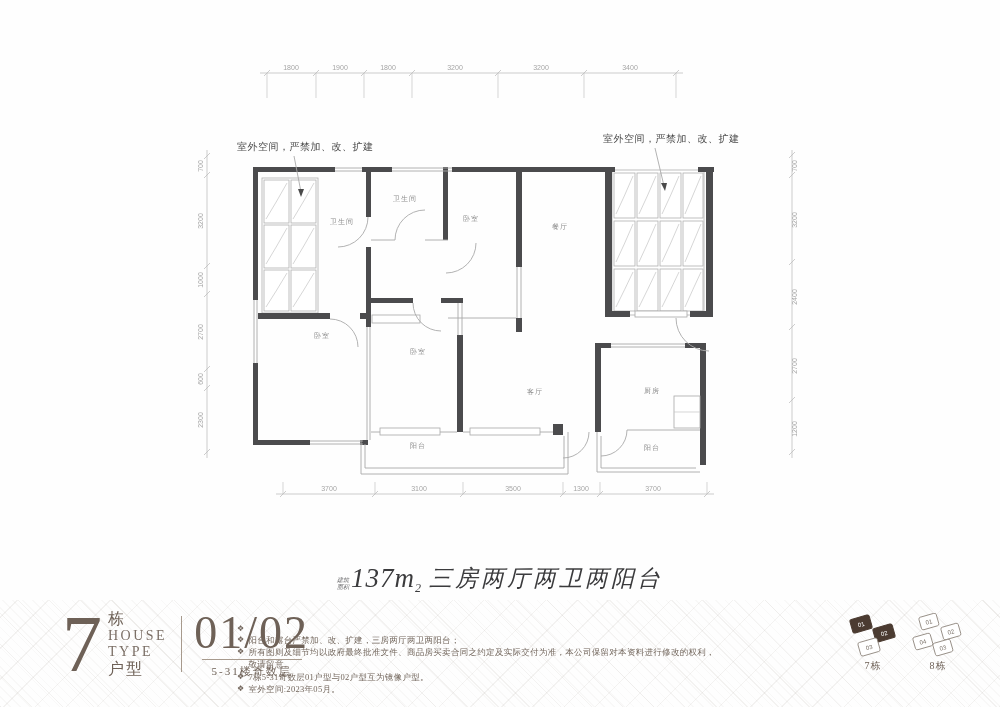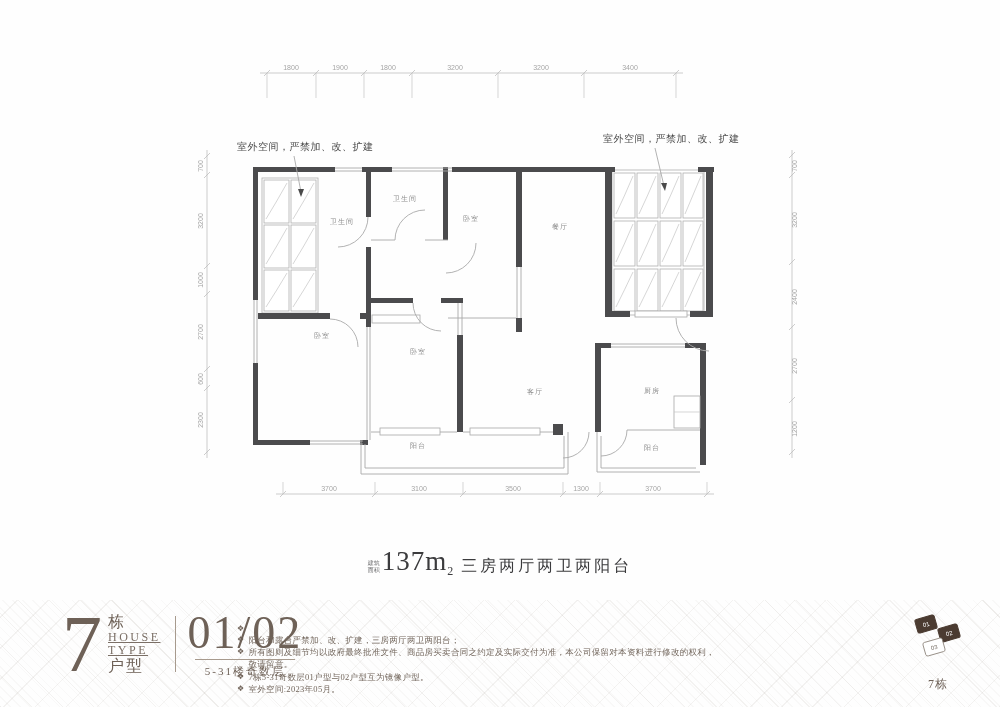--- a/index.html
+++ b/index.html
@@ -13,51 +13,51 @@
   .thin { stroke:#a9a9a9; stroke-width:0.9; fill:none; }
   .lite { stroke:#c4c4c4; stroke-width:0.7; fill:none; }
   .dim  { stroke:#b8b8b8; stroke-width:0.7; fill:none; }
   .dimtxt { font-size:7px; fill:#a5a5a5; font-family:"Liberation Sans", sans-serif; }
   .roomtxt { font-size:7px; fill:#8e8e8e; letter-spacing:1px; }
   .annot { font-size:10px; fill:#4a4a4a; letter-spacing:0.5px; }
   .sill { fill:#ffffff; stroke:#a9a9a9; stroke-width:0.8; }
   .cell { fill:#ffffff; stroke:#b0b0b0; stroke-width:0.8; }
 
   
-  .title-row { position:absolute; top:546px; left:0; width:1000px; display:flex; justify-content:center; align-items:flex-end; color:#3b3b3d; }
+  .title-row { position:absolute; top:563px; left:0; width:1000px; display:flex; justify-content:center; align-items:flex-end; color:#3b3b3d;font-style:italic; }
   .area-mini { display:flex; flex-direction:column; font-size:6px; line-height:1.05; color:#6a6a6c; margin-right:2px; margin-bottom:4px; }
   .area-val { font-size:27px; letter-spacing:1px; }
   .area-sup { font-size:12px; vertical-align:super; line-height:1; }
-  .title-desc { font-size:16px; letter-spacing:3px; margin-left:8px; }
+  .title-desc { font-size:23px; letter-spacing:3px; margin-left:8px; }
 
   
   .footer { position:absolute; left:0; top:600px; width:1000px; height:107px;
     background-image:
       repeating-linear-gradient(45deg, rgba(150,140,128,0.10) 0 1px, transparent 1px 22px),
       repeating-linear-gradient(-45deg, rgba(150,140,128,0.10) 0 1px, transparent 1px 22px),
       repeating-linear-gradient(45deg, rgba(150,140,128,0.05) 0 1px, transparent 1px 7px);
   }
   .brand { position:absolute; left:62px; top:6px; display:flex; align-items:center; color:#6e6157; }
   .big-seven { font-size:80px; line-height:0.95; }
   .blockcol { display:flex; flex-direction:column; margin-left:6px; line-height:1.12; }
   .blockcol .cn { font-size:16px; letter-spacing:2px; }
-  .blockcol .en { font-size:12px; letter-spacing:2.5px; color:#7b6f66;text-decoration:underline; }
+  .blockcol .en { font-size:14px; letter-spacing:2.5px; color:#7b6f66; }
   .divider-v { width:1px; height:56px; background:#a79a8d; margin:0 12px 0 14px; }
   .unitcol { display:flex; flex-direction:column; align-items:center; }
   .units-big { font-size:46px; letter-spacing:2px; line-height:1.0; }
   .units-rule { width:100px; height:1px; background:#a79a8d; margin:3px 0 4px 0; }
   .floors { font-size:11px; letter-spacing:2px; }
 
   .notes { position:absolute; left:237px; top:23px; width:480px; color:#73675d; }
   .note-line { display:flex; align-items:flex-start; font-size:8.5px; line-height:1.42; letter-spacing:0.3px; }
   .note-bullet { font-size:8px; margin-right:4px; color:#6e6157; }
 
   .keyplans { position:absolute; right:36px; top:13px; display:flex; gap:13px; }
   .keyplan { display:flex; flex-direction:column; align-items:center; }
-  .kp-name { font-size:12px; color:#6e6157; letter-spacing:1px; margin-top:17px; }
+  .kp-name { font-size:10px; color:#6e6157; letter-spacing:1px; margin-top:0; }
   .kp-dark { fill:#4b3b31; stroke:#4b3b31; }
   .kp-lite { fill:#ffffff; stroke:#8a8178; stroke-width:0.8; }
   .kp-t-dark { fill:#ffffff; font-size:6px; font-family:"Liberation Sans", sans-serif; }
   .kp-t-lite { fill:#7a7168; font-size:6px; font-family:"Liberation Sans", sans-serif; }
 </style>
 </head>
 <body>
 
 <div class="sheet">
 
@@ -396,18 +396,39 @@
             <text class="kp-t-dark" x="37" y="22.5" text-anchor="middle">02</text>
             </g>
           <g transform="rotate(-16 22 34)">
               <rect class="kp-lite" x="12" y="27" width="20" height="14" rx="2"></rect>
             <text class="kp-t-lite" x="22" y="36.5" text-anchor="middle">03</text>
             </g>
         </svg>
         <span class="kp-name">7栋</span>
       </div>
 
+      <div class="keyplan">
+        <svg width="52" height="46" viewBox="0 0 52 46">
+          <g transform="rotate(-16 17 9)">
+              <rect class="kp-lite" x="8" y="2" width="18" height="13" rx="2"></rect>
+            <text class="kp-t-lite" x="17" y="11" text-anchor="middle">01</text>
+            </g>
+          <g transform="rotate(-16 39 19)">
+              <rect class="kp-lite" x="30" y="12" width="18" height="13" rx="2"></rect>
+            <text class="kp-t-lite" x="39" y="21" text-anchor="middle">02</text>
+            </g>
+          <g transform="rotate(-16 11 29)">
+              <rect class="kp-lite" x="2" y="22" width="18" height="13" rx="2"></rect>
+            <text class="kp-t-lite" x="11" y="31" text-anchor="middle">04</text>
+            </g>
+          <g transform="rotate(-16 31 35)">
+              <rect class="kp-lite" x="22" y="28" width="18" height="13" rx="2"></rect>
+            <text class="kp-t-lite" x="31" y="37" text-anchor="middle">03</text>
+            </g>
+        </svg>
+        <span class="kp-name">8栋</span>
+      </div>
 
 
 
     </div>
   </div>
 </div>
 
 </body></html>

